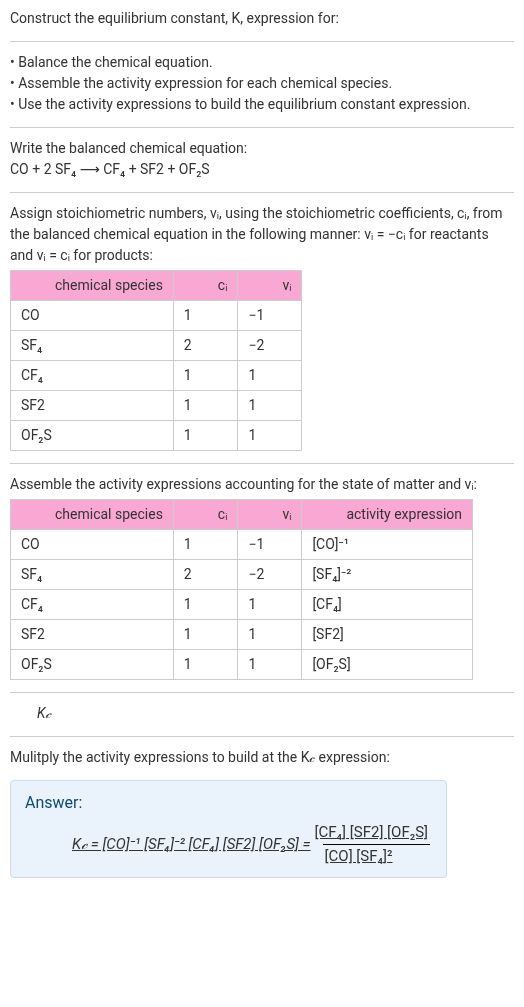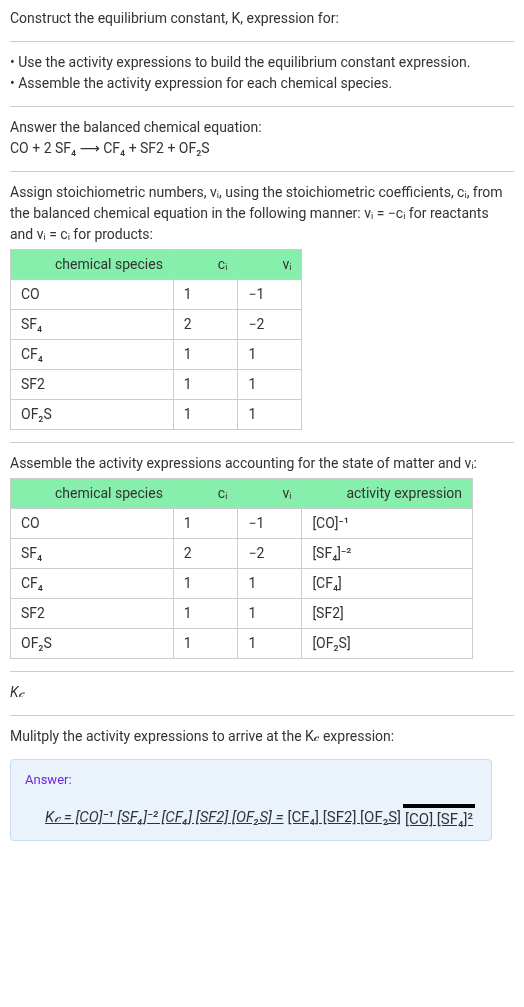--- a/index.html
+++ b/index.html
@@ -13,92 +13,93 @@
       line-height: 1.5;
     }
     .section {
       margin-bottom: 12px;
     }
     hr.divider {
       border: none;
       border-top: 1px solid #ccc;
       margin: 10px 0;
     }
-    .italic { font-style: italic; }
+    .italic { font-style: italic; margin-left: 27px; }
     table {
       border-collapse: collapse;
       margin-top: 4px;
     }
     th, td {
       border: 1px solid #ccc;
       padding: 4px 10px;
       text-align: left;
       font-weight: normal;
     }
     th {
-      background: #86efac;
+      background: #f9a8d4;
       padding-left: 44px;
     }
     .answer-box {
       background: #eaf3fb;
       border: 1px solid #cbdced;
       border-radius: 4px;
       padding: 10px 14px;
       display: inline-block;
       max-width: 100%;
     }
     .answer-label {
-      color: #6d28d9;
-      font-size: 13px;
-      margin-bottom: 14px;
+      color: #0c4a6e;
+      font-size: 16px;
+      margin-bottom: 6px;
     }
     .answer-content {
       padding-left: 20px;
       display: flex;
       align-items: center;
       flex-wrap: nowrap;
       font-size: 15px;
       text-decoration: underline;
     }
     .frac {
       display: inline-flex;
-      flex-direction: row;
-      align-items: center;
+      flex-direction: column;
       vertical-align: middle;
       margin: 0 2px;
     }
     .frac .num {
       padding: 0 2px;
     }
     .frac .den {
-      border-top: 4px solid #000000;
+      border-top: 1px solid #000000;
       padding: 0 2px;
+      margin-left: 10px;
     }
     .nowrap { white-space: nowrap; }
   </style>
 </head>
 <body>
 
 
 
 <div class="section">
   <div>Construct the equilibrium constant, K, expression for:</div>
 </div>
 
 <hr class="divider">
 
 <div class="section">
+  <div>• Balance the chemical equation.</div>
+  <div>• Assemble the activity expression for each chemical species.</div>
   <div>• Use the activity expressions to build the equilibrium constant expression.</div>
-  <div>• Assemble the activity expression for each chemical species.</div>
-</div>
-
-<hr class="divider">
-
-<div class="section">
-  <div>Answer the balanced chemical equation:</div>
+</div>
+
+<hr class="divider">
+
+<div class="section">
+  <div>Write the balanced chemical equation:</div>
   <div>CO + 2 SF₄ ⟶ CF₄ + SF2 + OF₂S</div>
 </div>
 
 <hr class="divider">
 
 <div class="section">
   <div>Assign stoichiometric numbers, νᵢ, using the stoichiometric coefficients, cᵢ, from the balanced chemical equation in the following manner: νᵢ = −cᵢ for reactants and νᵢ = cᵢ for products:</div>
   <table>
     <tbody>
         <tr>
@@ -183,21 +184,21 @@
 
 <hr class="divider">
 
 <div class="section">
   <div class="italic">K𝒸</div>
 </div>
 
 <hr class="divider">
 
 <div class="section">
-  <div>Mulitply the activity expressions to arrive at the K𝒸 expression:</div>
+  <div>Mulitply the activity expressions to build at the K𝒸 expression:</div>
 </div>
 
 <div class="answer-box">
   <div class="answer-label">Answer:</div>
   <div class="answer-content">
     <span class="italic nowrap">K𝒸 = [CO]⁻¹ [SF₄]⁻² [CF₄] [SF2] [OF₂S] = </span>
     <span class="frac">
       <span class="num nowrap">[CF₄] [SF2] [OF₂S]</span>
       <span class="den nowrap">[CO] [SF₄]²</span>
     </span>

